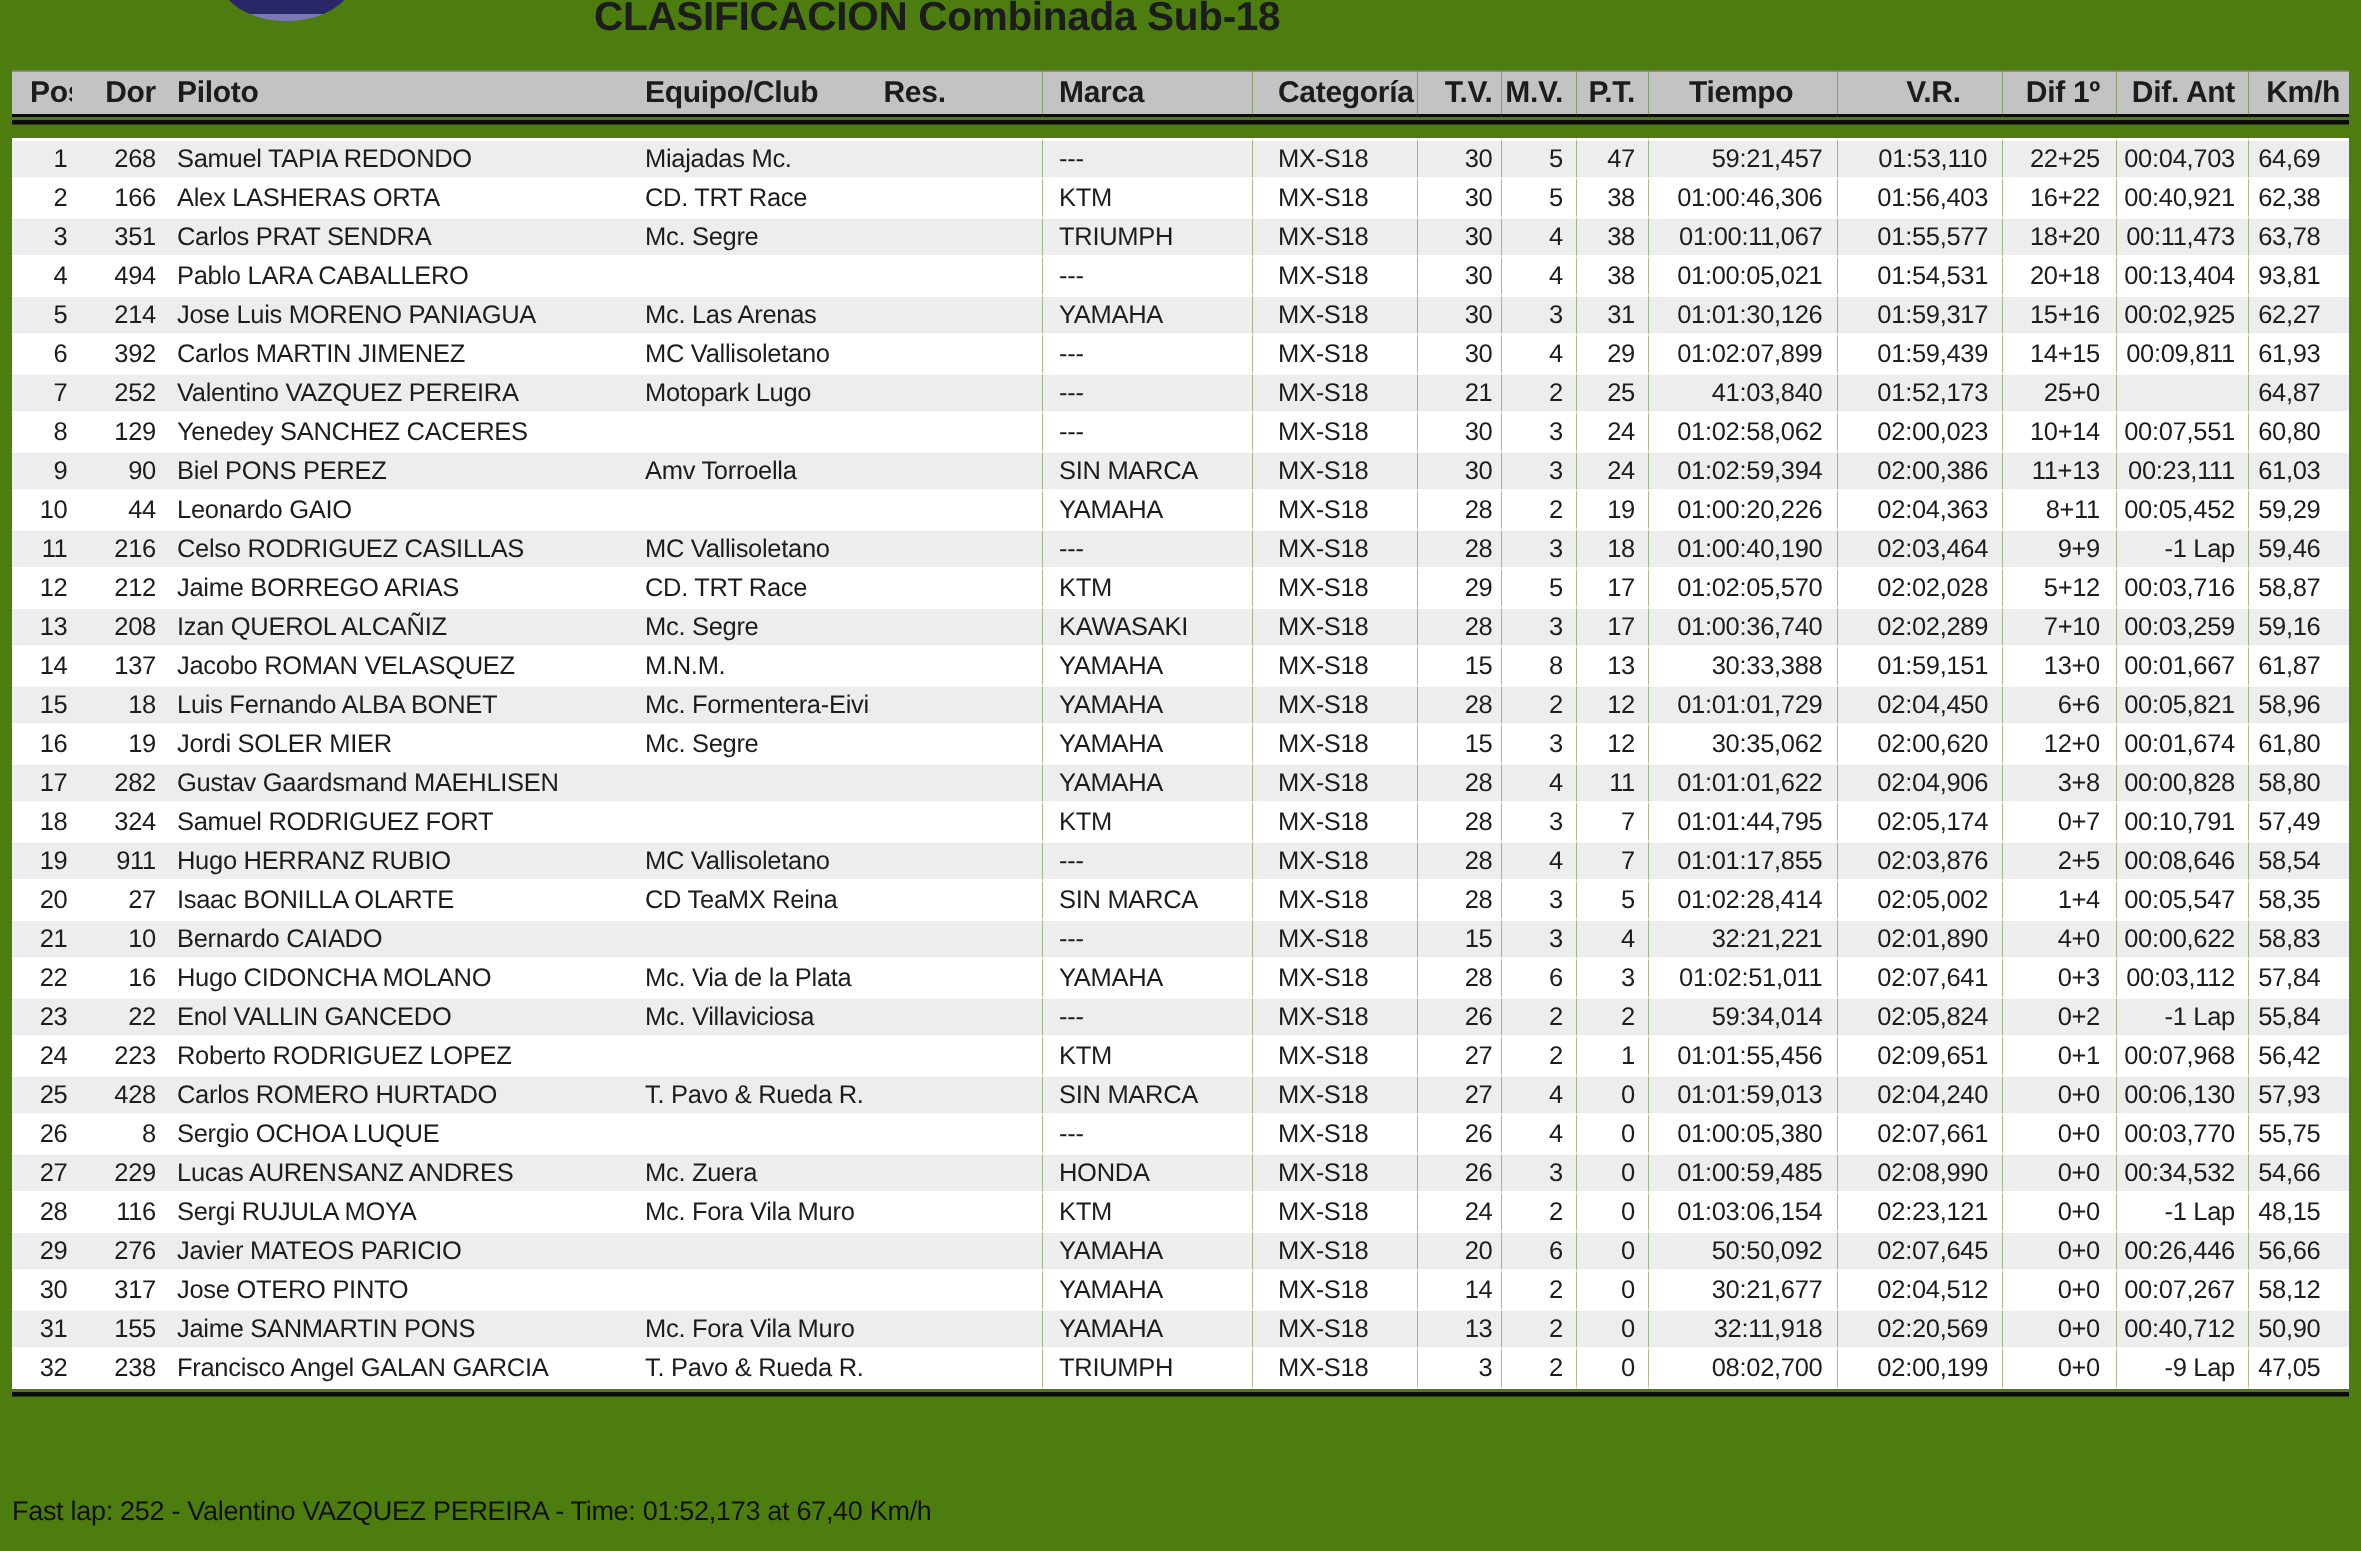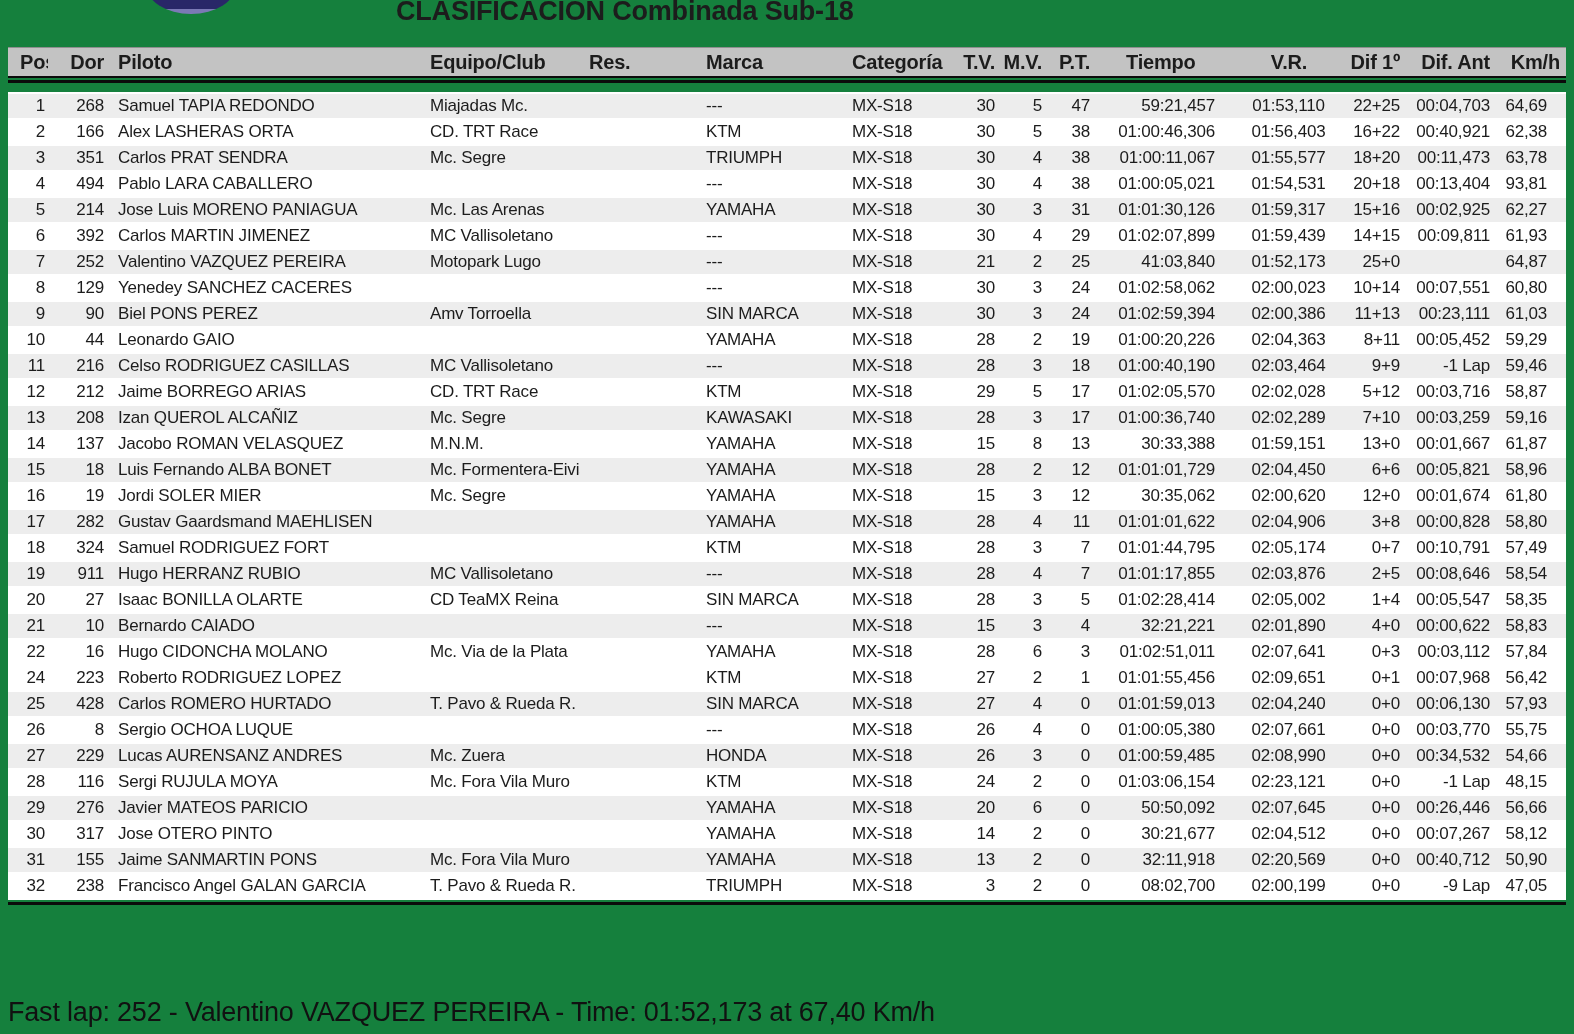--- a/index.html
+++ b/index.html
@@ -1,17 +1,17 @@
 <!DOCTYPE html>
 <html style="--band: #c3c3c3; --stripe: #ededed; --rule: #0b0b0b;"><head>
 <meta charset="utf-8">
 <style>
   html,body{margin:0;padding:0;background:#ffffff;}
   .sheet{
-    position:relative;width:1574px;height:1034px;background:#15803d;overflow:hidden;
+    position:relative;width:1574px;height:1034px;background:#4d7c0f;overflow:hidden;
     font-family:"Liberation Sans", sans-serif;color:#1c1c1c;letter-spacing:-0.2px;
   }
   
   .logo{
     position:absolute;left:146px;top:-44px;width:90px;height:58px;border-radius:50%;
     background:linear-gradient(#1d1c50 0 62%, #55539b 62% 72%, #292768 72% 92%, #7b79b5 92% 100%);
   }
   .title{
     position:absolute;left:396px;top:-4px;width:800px;
     font-size:27px;font-weight:bold;white-space:nowrap;
@@ -55,21 +55,21 @@
   .c-tiempo{text-align:right;padding-right:10px;}
   .c-vr{text-align:center;padding-left:18px;}
   .c-dif1{text-align:right;padding-right:11px;}
   .c-difant{text-align:right;padding-right:9px;}
   .c-kmh{text-align:right;padding-right:19px;}
   
   th.c-pos{text-align:left;padding-left:12px;padding-right:0;}
   th.c-tiempo{text-align:left;padding-left:27px;padding-right:0;}
   th.c-kmh{padding-right:6px;}
   .footer{
-    position:absolute;left:8px;top:997px;font-size:27px;white-space:nowrap;color:#111;
+    position:absolute;left:8px;top:997px;font-size:18px;white-space:nowrap;color:#111;
   }
 </style>
 </head>
 <body>
 
 <div class="sheet">
   <div class="logo"></div>
   <div class="title">CLASIFICACIÓN Combinada Sub-18</div>
 
   <table class="results">
@@ -486,20 +486,37 @@
           <td class="c-categoria">MX-S18</td>
           <td class="c-tv">28</td>
           <td class="c-mv">6</td>
           <td class="c-pt">3</td>
           <td class="c-tiempo">01:02:51,011</td>
           <td class="c-vr small">02:07,641</td>
           <td class="c-dif1 small">0+3</td>
           <td class="c-difant">00:03,112</td>
           <td class="c-kmh">57,84</td>
         </tr>
+        <tr class="row striped">
+          <td class="c-pos">23</td>
+          <td class="c-dor b">22</td>
+          <td class="c-piloto">Enol VALLIN GANCEDO</td>
+          <td class="c-equipo">Mc. Villaviciosa</td>
+          <td class="c-res"></td>
+          <td class="c-marca">---</td>
+          <td class="c-categoria">MX-S18</td>
+          <td class="c-tv">26</td>
+          <td class="c-mv">2</td>
+          <td class="c-pt">2</td>
+          <td class="c-tiempo">59:34,014</td>
+          <td class="c-vr small">02:05,824</td>
+          <td class="c-dif1 small">0+2</td>
+          <td class="c-difant">-1 Lap</td>
+          <td class="c-kmh">55,84</td>
+        </tr>
         <tr class="row">
           <td class="c-pos">24</td>
           <td class="c-dor b">223</td>
           <td class="c-piloto">Roberto RODRIGUEZ LOPEZ</td>
           <td class="c-equipo"></td>
           <td class="c-res"></td>
           <td class="c-marca">KTM</td>
           <td class="c-categoria">MX-S18</td>
           <td class="c-tv">27</td>
           <td class="c-mv">2</td>

